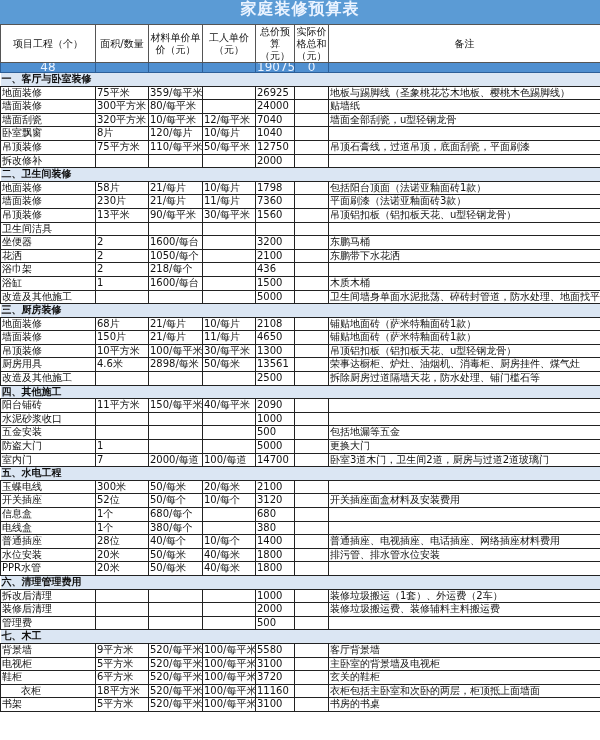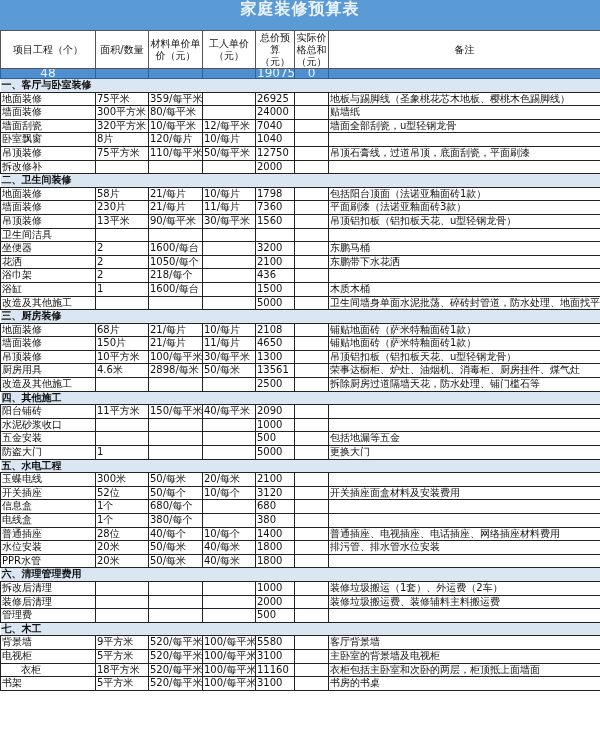--- a/index.html
+++ b/index.html
@@ -1,17 +1,17 @@
 <!DOCTYPE html>
 <html><head>
 <meta charset="utf-8">
 <style>
   html, body { margin:0; padding:0; background:#ffffff; }
   body { width:600px; height:740px; overflow:hidden; font-family:"DejaVu Sans", "Liberation Sans", sans-serif; color:#111; }
-  .title { height:30px; background:#5b9bd5; color:#eaf3ff; font-size:16px; font-weight:bold; text-align:center; line-height:18px; letter-spacing:1px; }
+  .title { height:24px; background:#5b9bd5; color:#eaf3ff; font-size:16px; font-weight:bold; text-align:center; line-height:18px; letter-spacing:1px; }
   table { border-collapse:collapse; width:600px; table-layout:fixed; }
   td, th { border:1px solid #222; padding:0 1px; font-size:10px; line-height:12.6px; height:12.6px; white-space:nowrap; overflow:hidden; font-weight:normal; }
   .hdr th { height:37px; line-height:12px; text-align:center; white-space:normal; vertical-align:middle; background:#ffffff; font-size:10px; border-color:#555; }
   .sum td { background:#4f8fd0; color:#e8f2ff; text-align:center; height:9px; line-height:9px; font-size:12px; border-color:#2d5f98; }
   .sec td { background:#dbe6f3; font-weight:bold; font-size:10px; border-left:none; border-right:none;margin-left:28px; }
   .indent { padding-left:20px; }
   col.c1 { width:95px; } col.c2 { width:53px; } col.c3 { width:54px; } col.c4 { width:53px; }
   col.c5 { width:39px; } col.c6 { width:34px; } col.c7 { width:272px; }
 </style>
 </head>
@@ -270,20 +270,29 @@
       </tr>
       <tr>
         <td>防盗大门</td>
         <td>1</td>
         <td></td>
         <td></td>
         <td>5000</td>
         <td></td>
         <td>更换大门</td>
       </tr>
+      <tr>
+        <td>室内门</td>
+        <td>7</td>
+        <td>2000/每道</td>
+        <td>100/每道</td>
+        <td>14700</td>
+        <td></td>
+        <td>卧室3道木门，卫生间2道，厨房与过道2道玻璃门</td>
+      </tr>
       <tr class="sec">
         <td colspan="7">五、水电工程</td>
       </tr>
       <tr>
         <td>玉蝶电线</td>
         <td>300米</td>
         <td>50/每米</td>
         <td>20/每米</td>
         <td>2100</td>
         <td></td>
@@ -388,20 +397,29 @@
       <tr>
         <td>电视柜</td>
         <td>5平方米</td>
         <td>520/每平米</td>
         <td>100/每平米</td>
         <td>3100</td>
         <td></td>
         <td>主卧室的背景墙及电视柜</td>
       </tr>
       <tr>
+        <td>鞋柜</td>
+        <td>6平方米</td>
+        <td>520/每平米</td>
+        <td>100/每平米</td>
+        <td>3720</td>
+        <td></td>
+        <td>玄关的鞋柜</td>
+      </tr>
+      <tr>
         <td class="indent">衣柜</td>
         <td>18平方米</td>
         <td>520/每平米</td>
         <td>100/每平米</td>
         <td>11160</td>
         <td></td>
         <td>衣柜包括主卧室和次卧的两层，柜顶抵上面墙面</td>
       </tr>
       <tr>
         <td>书架</td>

